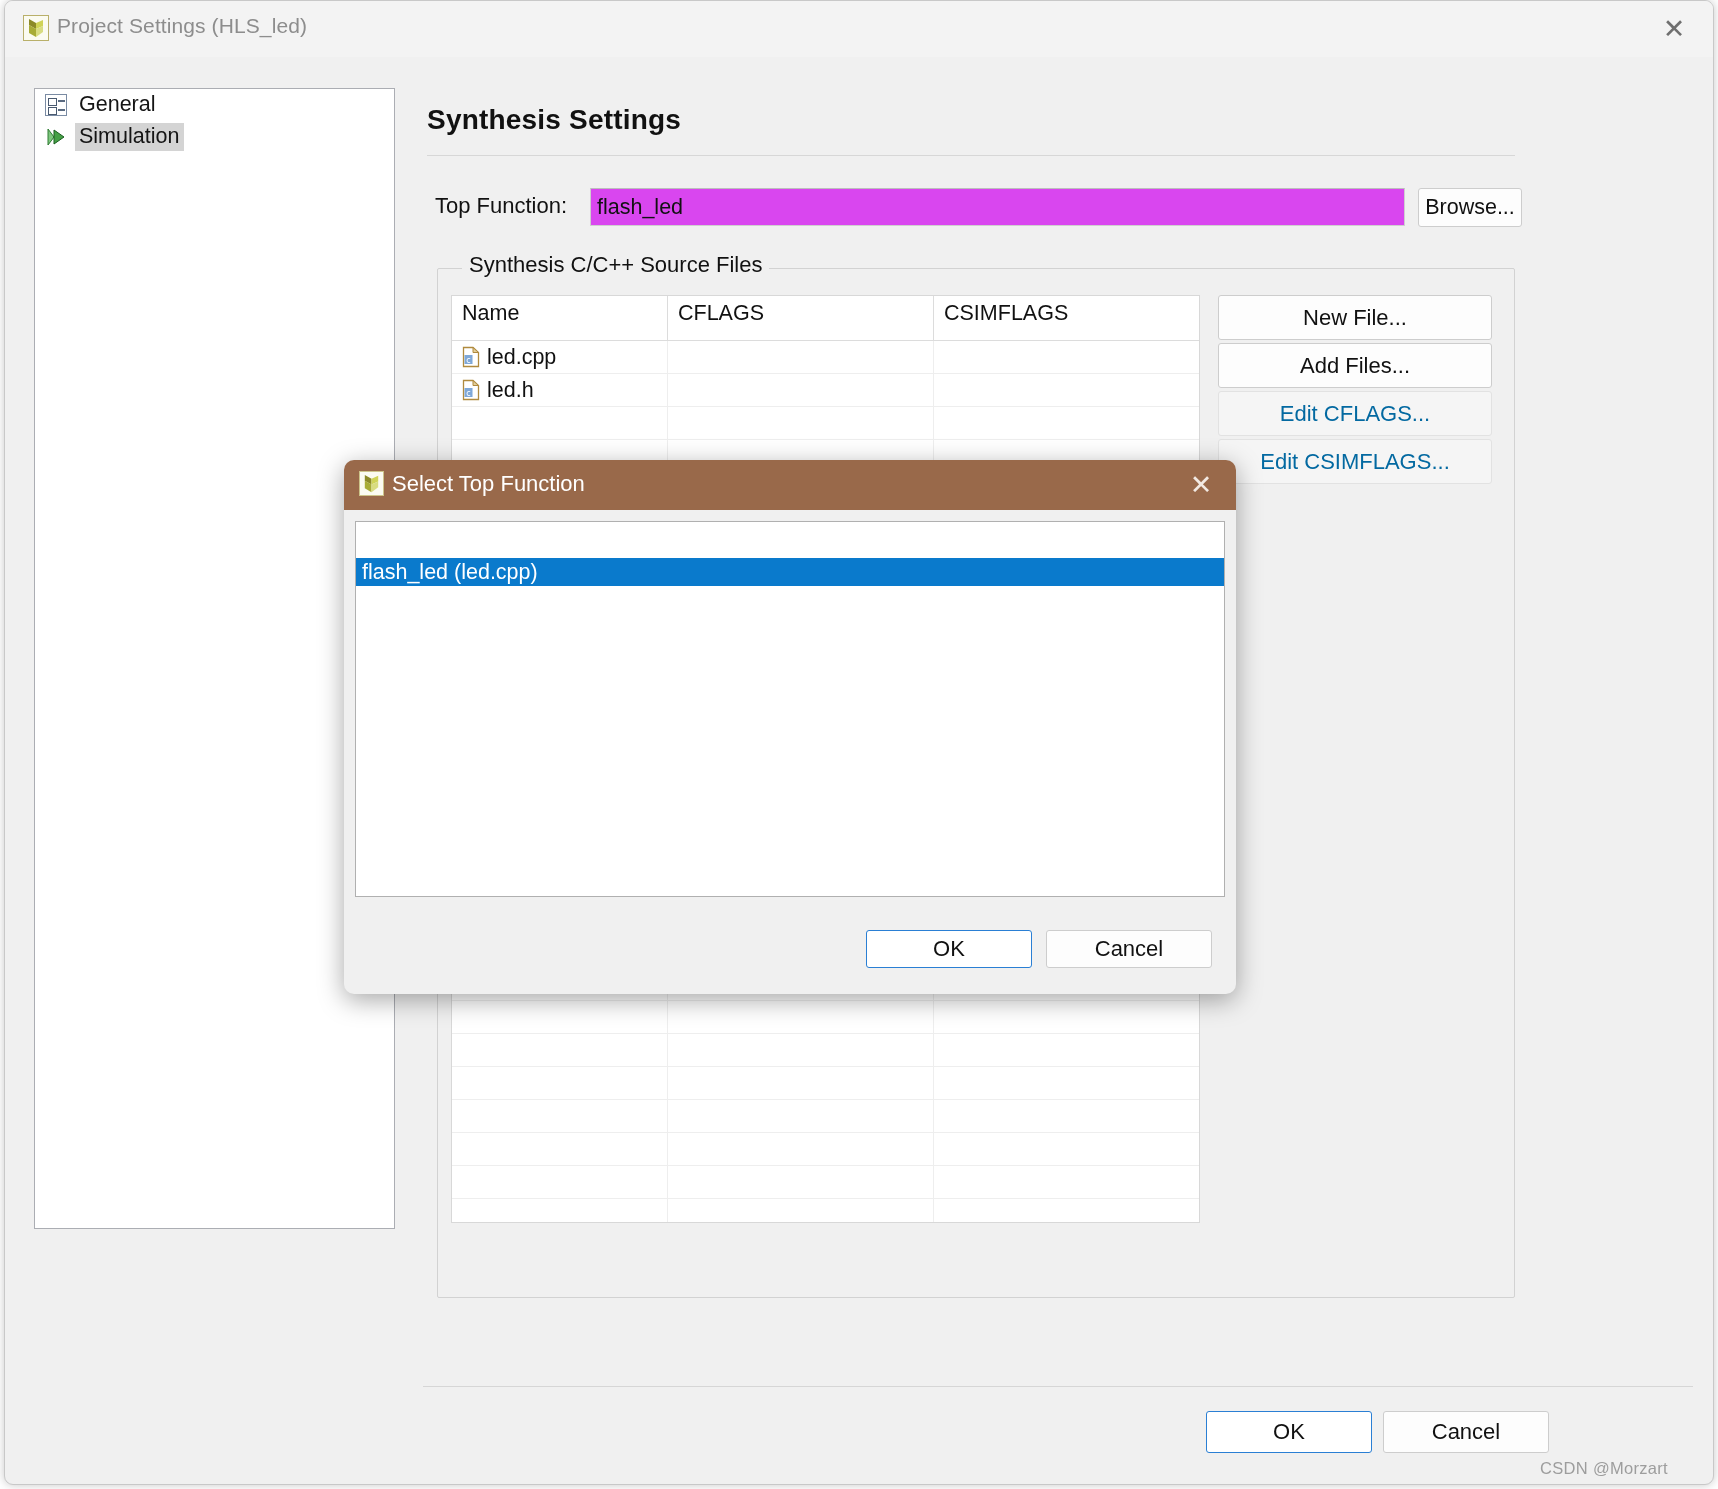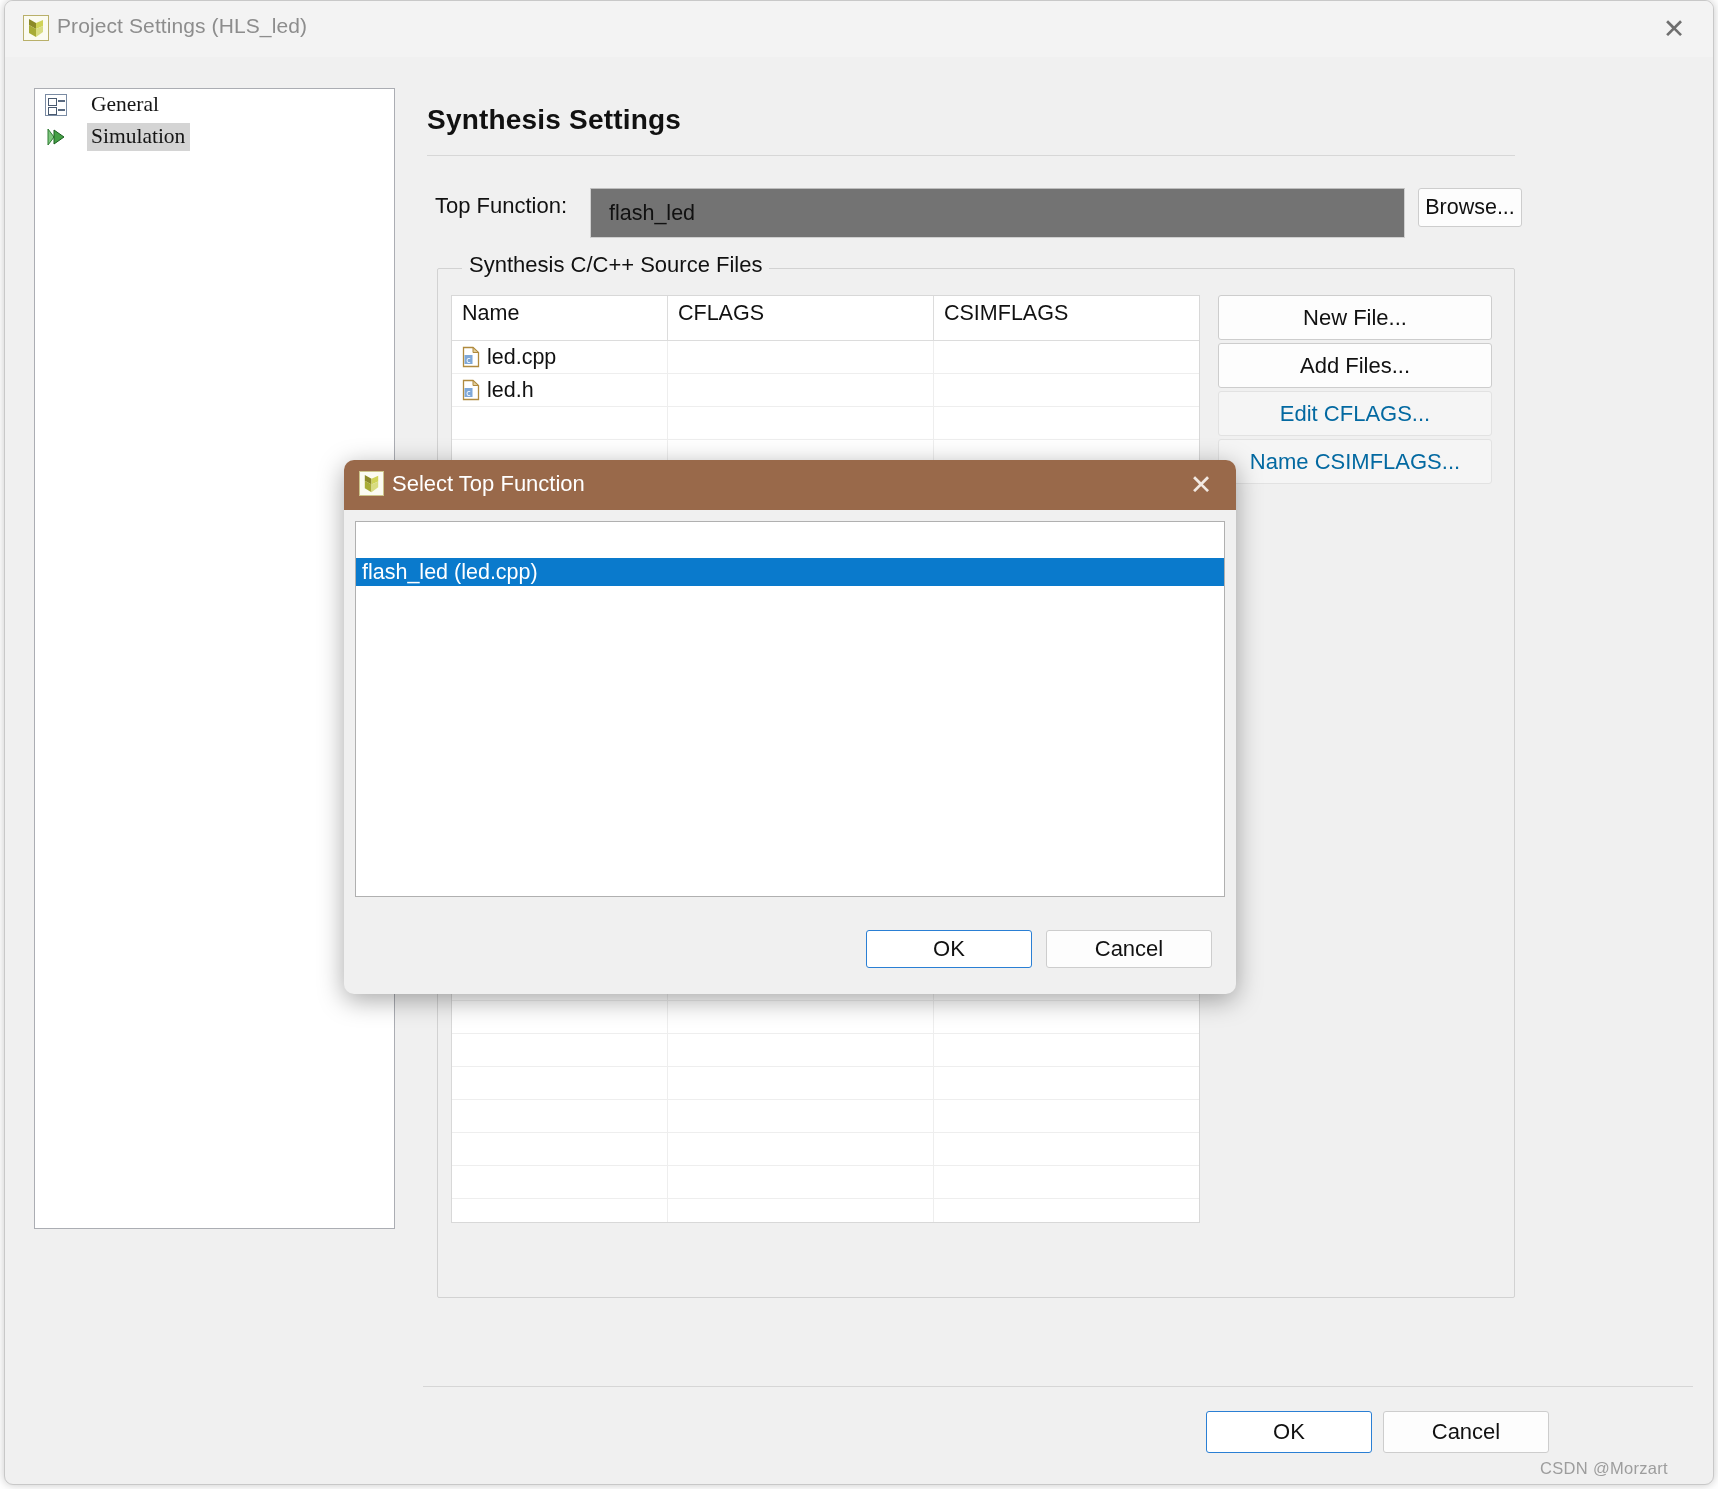--- a/index.html
+++ b/index.html
@@ -81,23 +81,22 @@
     position: relative;
     height: 32px;
     display: flex;
     align-items: center;
     padding-left: 10px;
     font-size: 21.5px;
     color: #151515;
     white-space: nowrap;
   }
   .tree-item .ti-label {
-    margin-left: 20px;
+    margin-left: 8px;
     padding: 1px 5px 2px 4px;
-    font-family: Liberation Serif, serif;
   }
   .tree-item.selected .ti-label {
     background: #d4d4d4;
   }
   .tree-ico { width: 22px; height: 22px; flex: 0 0 22px; position: relative; }
 
   
   .ico-general {
     border: 1px solid #7a8ba3;
     background: #ffffff;
@@ -161,29 +160,29 @@
   #topfunc-label {
     position: absolute;
     left: 8px; top: 5px;
     font-size: 22px;
     color: #111;
   }
   #topfunc-input {
     position: absolute;
     left: 163px; top: 0;
     width: 815px;
-    height: 50px;
-    background: #737373;
+    height: 38px;
+    background: #d946ef;
     border: 1px solid #cfcfcf;
     border-top-color: #bdbdbd;
     box-sizing: border-box;
     font-family: "Liberation Sans", sans-serif;
     font-size: 21.5px;
     color: #111;
-    padding: 0 18px;
+    padding: 0 6px;
     outline: none;
   }
   #browse-btn {
     position: absolute;
     left: 991px; top: 0;
     width: 104px; height: 39px;
     background: #fdfdfd;
     border: 1px solid #cdcdcd;
     border-radius: 3px;
     font-family: "Liberation Sans", sans-serif;
@@ -631,21 +630,21 @@
               <div class="col c2"></div>
               <div class="col c3"></div>
             </div>
           </div>
       </div>
 
       <div id="side-buttons">
         <button class="sbtn">New File...</button>
         <button class="sbtn">Add Files...</button>
         <button class="sbtn disabled">Edit CFLAGS...</button>
-        <button class="sbtn disabled">Name CSIMFLAGS...</button>
+        <button class="sbtn disabled">Edit CSIMFLAGS...</button>
       </div>
     </div>
 
     <div id="bottom-sep"></div>
 
     <div id="main-buttons">
       <button class="mbtn default">OK</button>
       <button class="mbtn">Cancel</button>
     </div>
 

